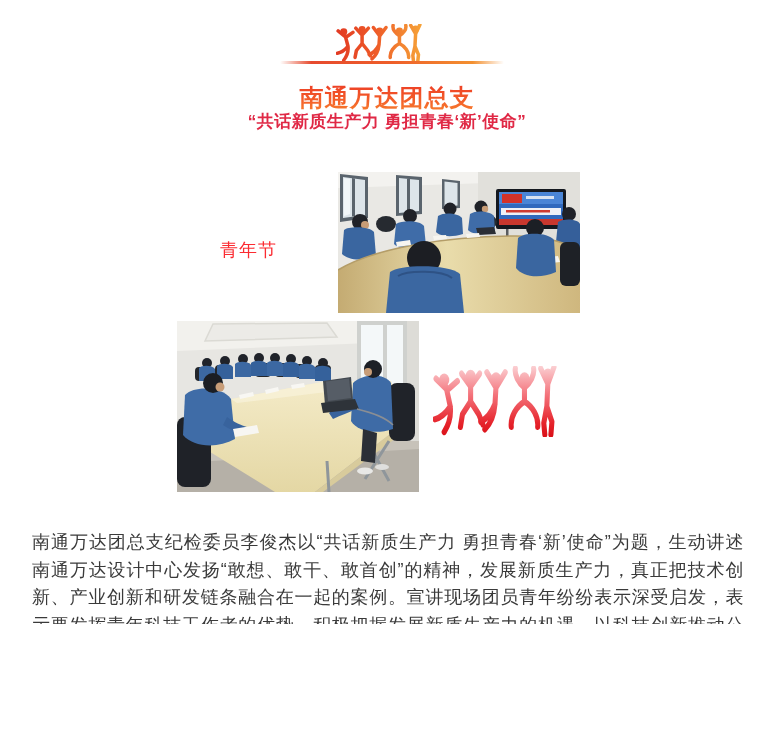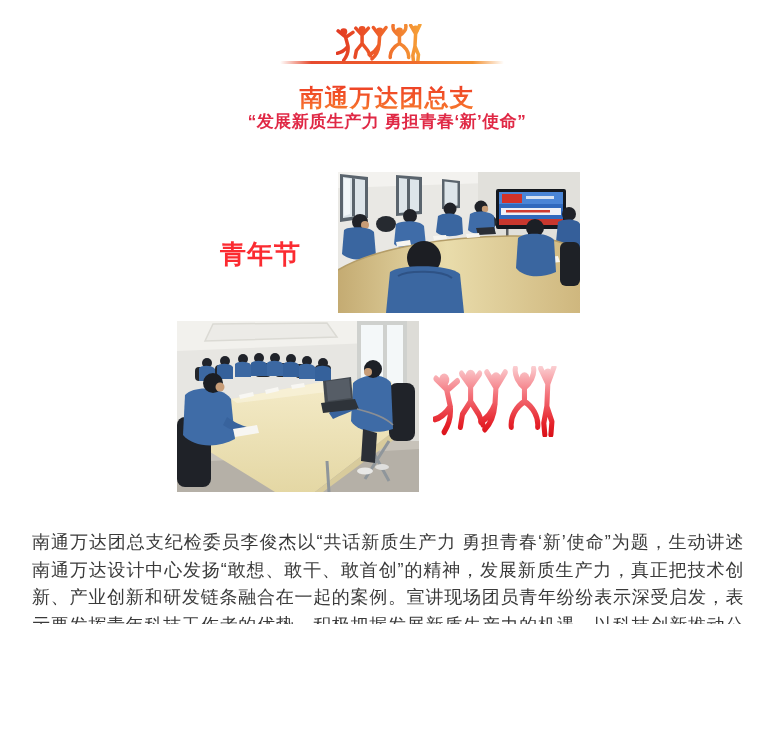--- a/index.html
+++ b/index.html
@@ -26,21 +26,21 @@
   }
   
   .photo{position:absolute;display:block;}
   .photo-1{left:338px;top:172px;width:242px;height:141px;}
   .photo-2{left:177px;top:321px;width:242px;height:171px;}
   .youth-54{
     position:absolute;left:243px;top:212px;font-size:56px;font-weight:800;
     color:#fbe3e7;letter-spacing:1px;z-index:1;line-height:1;
   }
   .youth-label{
-    position:absolute;left:220px;top:241px;font-size:26px;font-weight:700;
+    position:absolute;left:220px;top:241px;font-size:18px;font-weight:400;
     color:#fb2b31;letter-spacing:1px;z-index:2;line-height:1;
   }
   .mid-jumpers{position:absolute;left:433px;top:366px;width:124px;height:71px;}
   
   .article-body{
     position:absolute;left:32px;top:529px;width:712px;margin:0;
     font-size:18px;line-height:27.6px;letter-spacing:0.55px;color:#3a3a3a;
     text-align:justify;
   }
   
@@ -72,21 +72,21 @@
       <circle cx="90" cy="10" r="5" stroke="none"></circle>
       <path fill="none" d="M90,16 L90,28 M90,17 C84,13 80,7 81,2 M90,17 C96,13 100,7 99,2 M90,28 C82,32 76,40 77,48 M90,28 C98,32 104,40 103,48"></path>
       <circle cx="113" cy="7" r="5" stroke="none"></circle>
       <path fill="none" d="M113,13 L112,32 M113,14 L106,2 M113,14 L119,1 M112,32 L109,45 L110,54 M112,32 L117,44 L116,54"></path>
     </g>
   </svg>
 
   <div class="top-divider"></div>
 
   <h1 class="org-title">南通万达团总支</h1>
-  <div class="subtitle">“发展新质生产力 勇担青春‘新’使命”</div>
+  <div class="subtitle">“共话新质生产力 勇担青春‘新’使命”</div>
 
   <div class="youth-label">青年节</div>
 
   <svg class="photo photo-1" viewBox="0 0 242 141" preserveAspectRatio="none" role="img">
     <defs>
       <linearGradient id="tbl1" x1="0" y1="0" x2="1" y2="0">
         <stop offset="0" stop-color="#c4ab72"></stop>
           <stop offset="0.45" stop-color="#e9dcab"></stop>
           <stop offset="1" stop-color="#cfb77e"></stop>
       </linearGradient>

